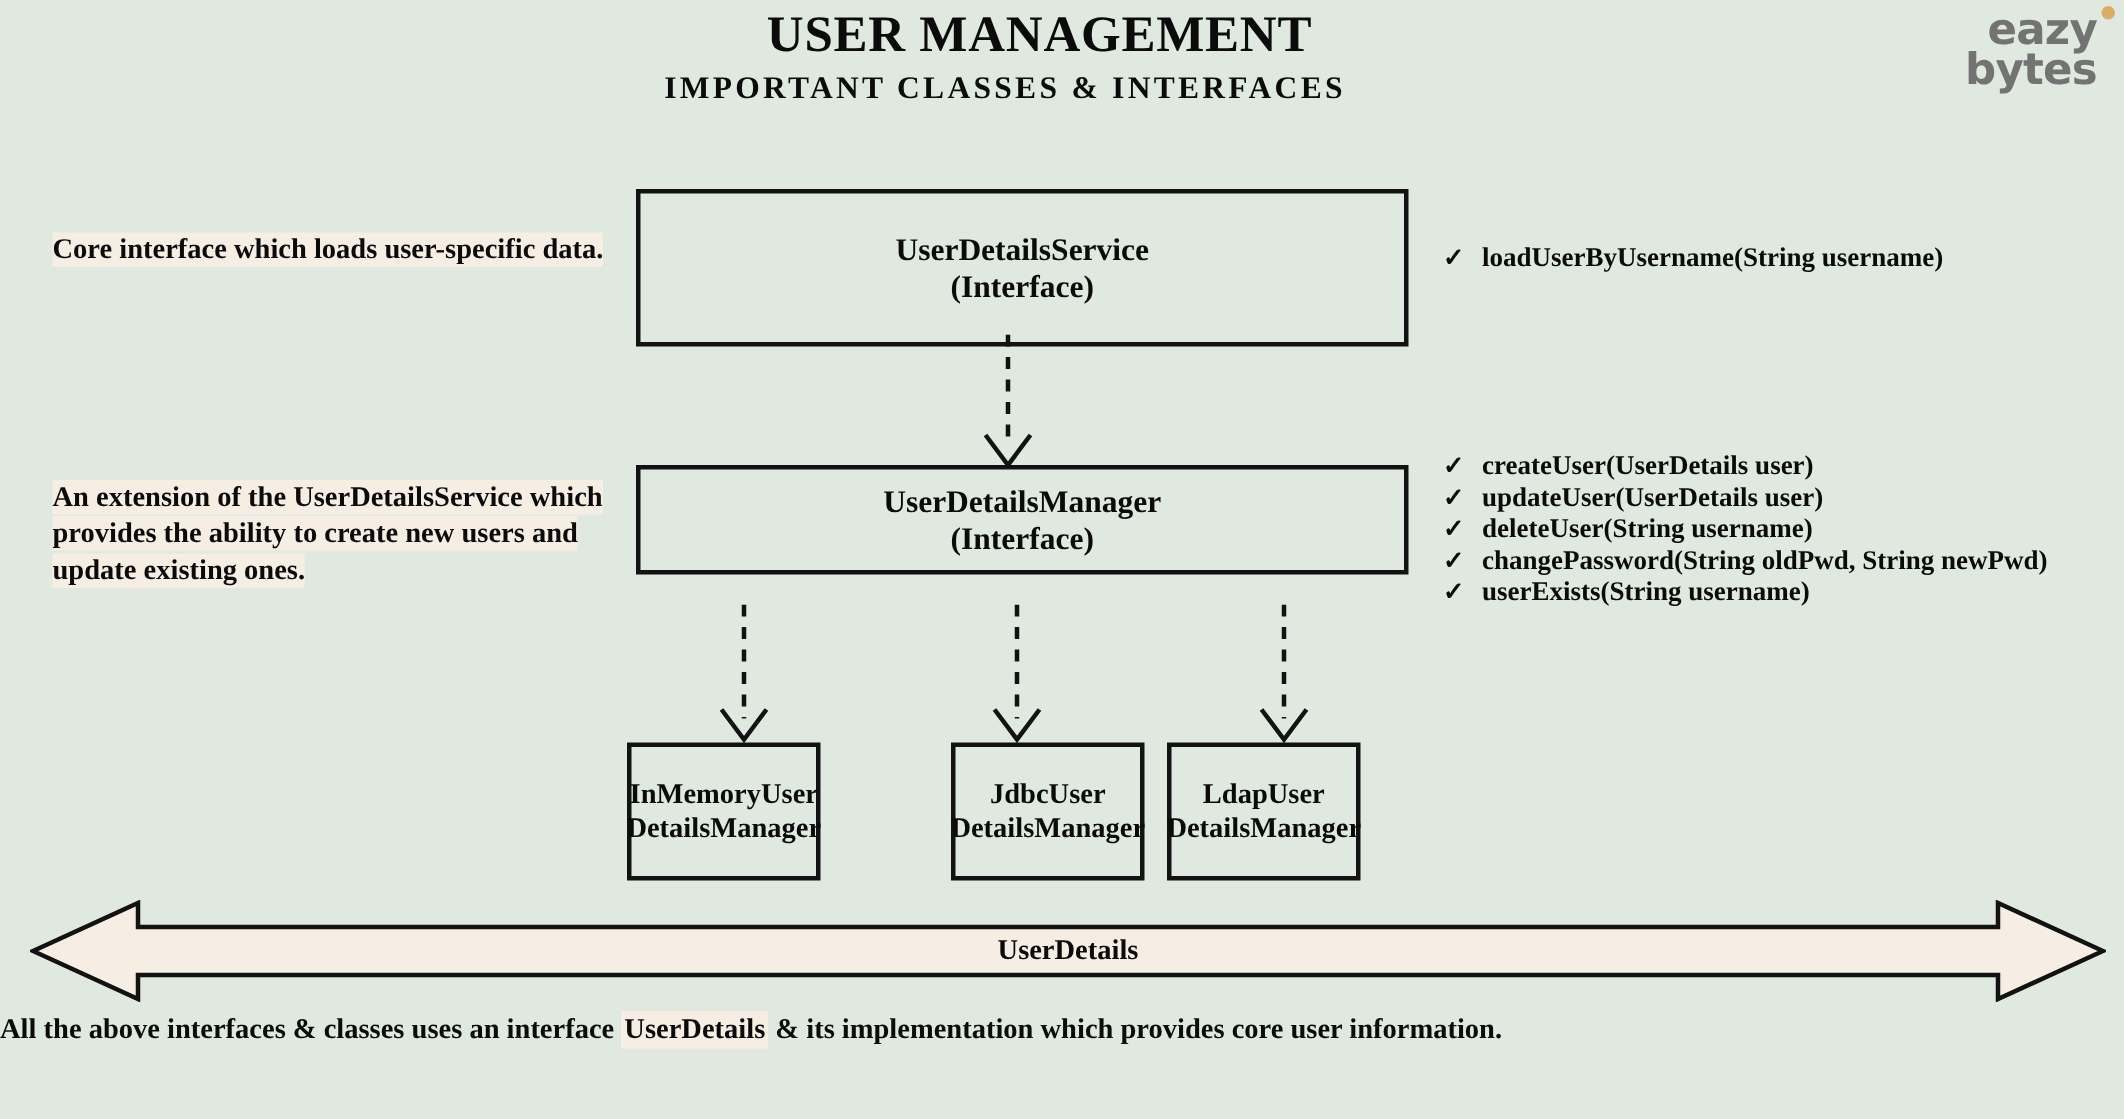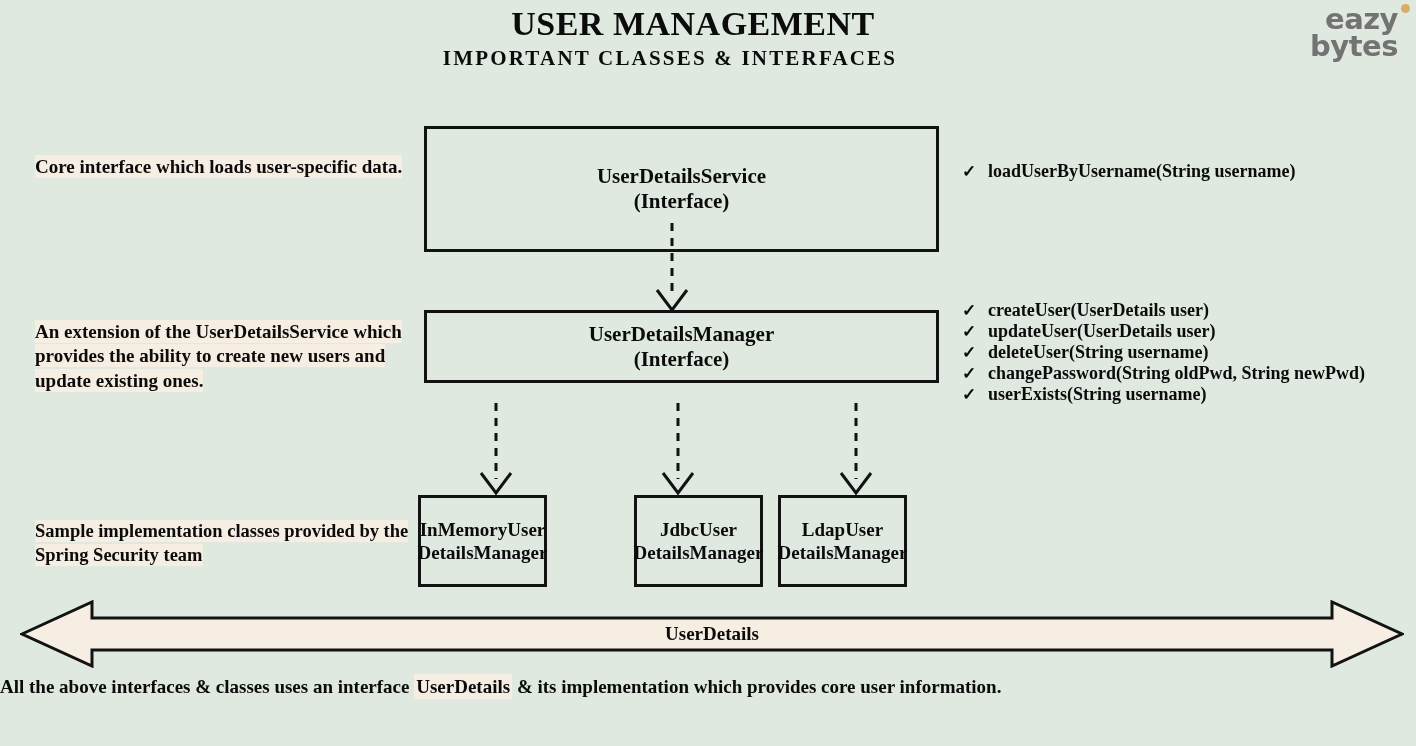--- a/index.html
+++ b/index.html
@@ -71,21 +71,21 @@
     display: flex;
     flex-direction: column;
     align-items: center;
     justify-content: center;
     text-align: center;
     font-weight: bold;
   }
   .node .line1 { font-size: 21px; }
   .node .line2 { font-size: 21px; }
 
-  #node-uds { left: 424px; top: 126px; width: 515px; height: 126px; }
+  #node-uds { left: 424px; top: 126px; width: 515px; height: 105px; }
   #node-udm { left: 424px; top: 310px; width: 515px; height: 73px; }
 
   .impl { width: 129px; height: 92px; top: 495px; border-width: 3px; }
   #node-inmemory { left: 418px; }
   #node-jdbc     { left: 598px; margin-left: 36px; }
   #node-ldap     { left: 778px; }
   .impl .line1, .impl .line2 { font-size: 19px; line-height: 1.22; }
 
   
   .conn { position: absolute; }
@@ -176,23 +176,20 @@
     <div>bytes</div>
   </div>
   <div id="logo-dot"></div>
 
   <div class="desc" id="desc-1">
     <span class="hl">Core interface which loads user-specific data.</span>
   </div>
   <div class="desc" id="desc-2">
     <span class="hl">An extension of the UserDetailsService which provides the ability to create new users and update existing ones.</span>
   </div>
-  <div class="desc" id="desc-3">
-    <span class="hl">Sample implementation classes provided by the Spring Security team</span>
-  </div>
 
   <div class="node" id="node-uds">
     <div class="line1">UserDetailsService</div>
     <div class="line2">(Interface)</div>
   </div>
 
   <div class="node" id="node-udm">
     <div class="line1">UserDetailsManager</div>
     <div class="line2">(Interface)</div>
   </div>

